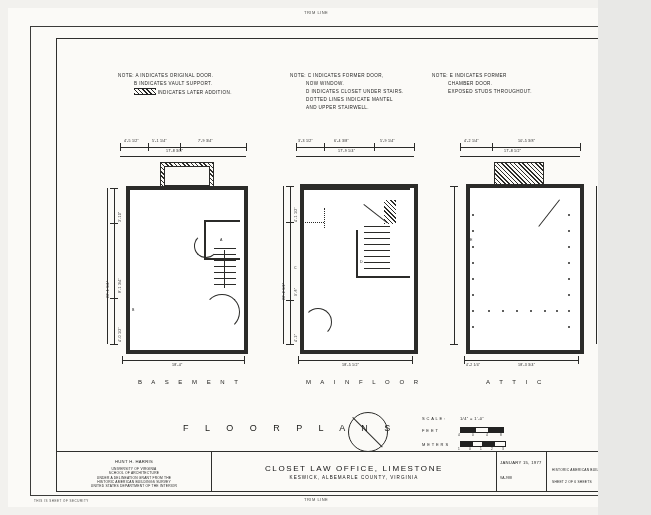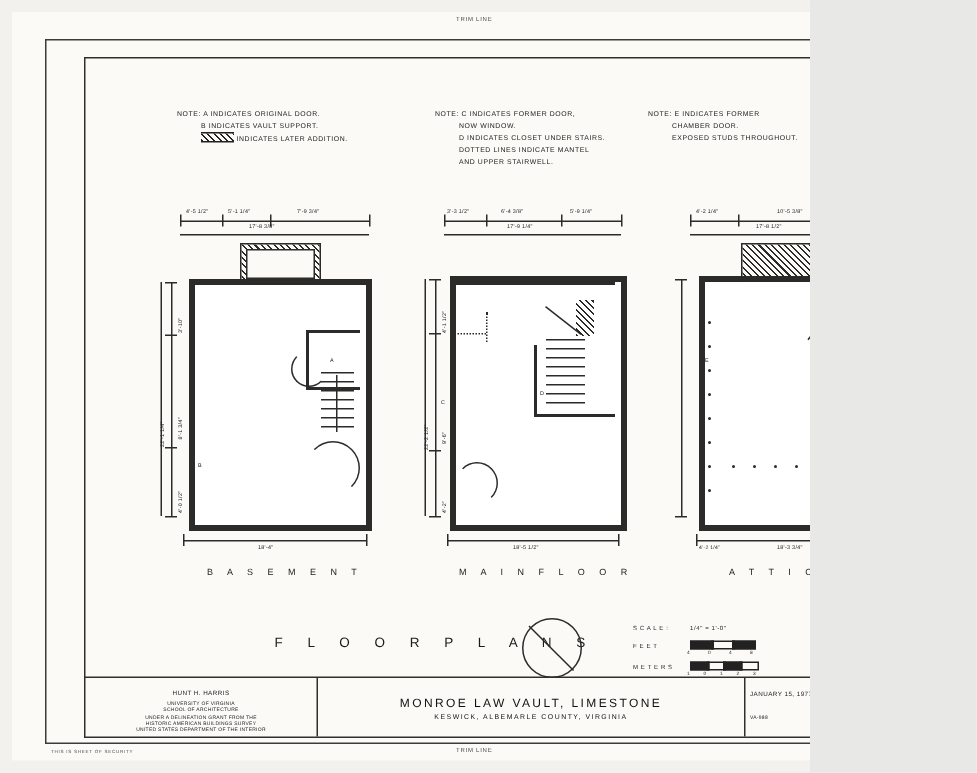--- a/index.html
+++ b/index.html
@@ -1,18 +1,18 @@
 <!DOCTYPE html>
 <html><head>
 <meta charset="utf-8">
 <style>
   html,body{margin:0;padding:0;background:#e8e8e6;}
   body{font-family:"Liberation Sans",sans-serif;}
   #sheet{
-    position:relative;width:540px;height:515px;background:#f2f1ee;overflow:hidden;
+    position:relative;width:598px;height:515px;background:#f2f1ee;overflow:hidden;
   }
   #paper{
     position:absolute;left:8px;top:8px;width:635px;height:499px;background:#fbfaf7;
   }
   .trimtext{
     position:absolute;font-size:4px;letter-spacing:.5px;color:#4a4a48;
   }
   #border-outer{
     position:absolute;left:22px;top:18px;width:598px;height:468px;
     border:1px solid #3b3b39;
@@ -326,21 +326,21 @@
       <div class="tb-sep" style="left:440px;"></div>
       <div class="tb-sep" style="left:490px;"></div>
 
       <div class="tbcell small" style="left:8px;top:7px;width:140px;text-align:center;">HUNT H. HARRIS</div>
       <div class="tbcell tiny" style="left:8px;top:15px;width:140px;text-align:center;">UNIVERSITY OF VIRGINIA</div>
       <div class="tbcell tiny" style="left:8px;top:19px;width:140px;text-align:center;">SCHOOL OF ARCHITECTURE</div>
       <div class="tbcell tiny" style="left:8px;top:24px;width:140px;text-align:center;">UNDER A DELINEATION GRANT FROM THE</div>
       <div class="tbcell tiny" style="left:8px;top:28px;width:140px;text-align:center;">HISTORIC AMERICAN BUILDINGS SURVEY</div>
       <div class="tbcell tiny" style="left:8px;top:32px;width:140px;text-align:center;">UNITED STATES DEPARTMENT OF THE INTERIOR</div>
 
-      <div class="tbcell big" style="left:160px;top:12px;width:276px;text-align:center;">MONROE LAW VAULT, LIMESTONE</div>
+      <div class="tbcell big" style="left:160px;top:12px;width:276px;text-align:center;">CLOSET LAW OFFICE, LIMESTONE</div>
       <div class="tbcell med" style="left:160px;top:23px;width:276px;text-align:center;font-size:4.6px;">KESWICK, ALBEMARLE COUNTY, VIRGINIA</div>
 
       <div class="tbcell small" style="left:444px;top:8px;width:130px;">JANUARY 15, 1977</div>
       <div class="tbcell tiny" style="left:496px;top:16px;width:80px;">HISTORIC AMERICAN BUILDINGS SURVEY</div>
       <div class="tbcell tiny" style="left:444px;top:24px;width:44px;">VA-988</div>
       <div class="tbcell tiny" style="left:496px;top:28px;width:80px;">SHEET 2 OF 6 SHEETS</div>
     </div>
 
   </div>
 </div>

